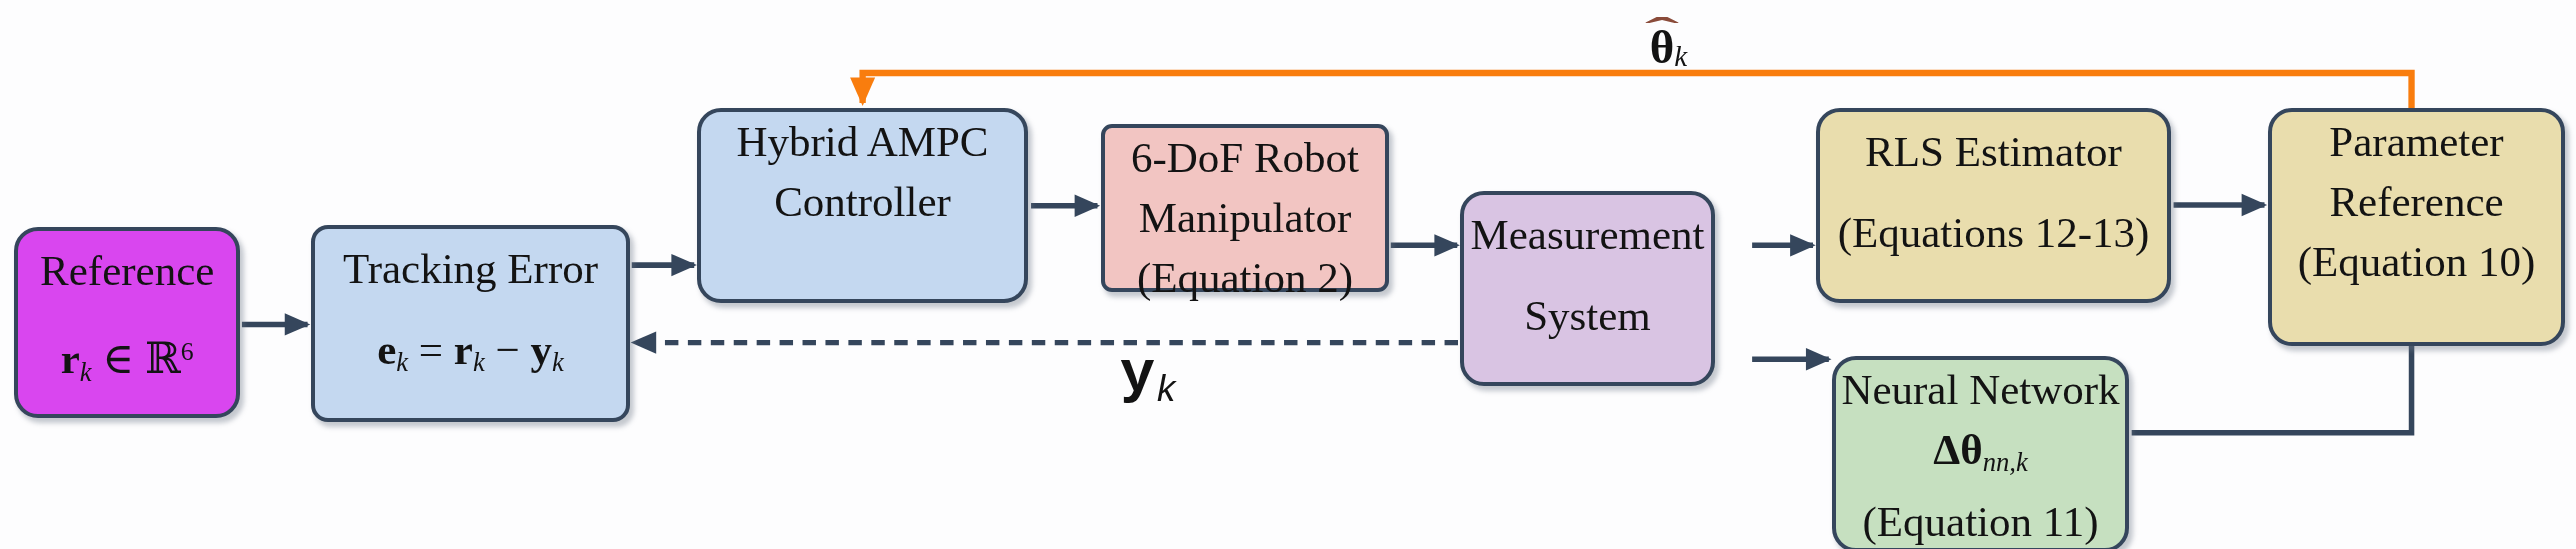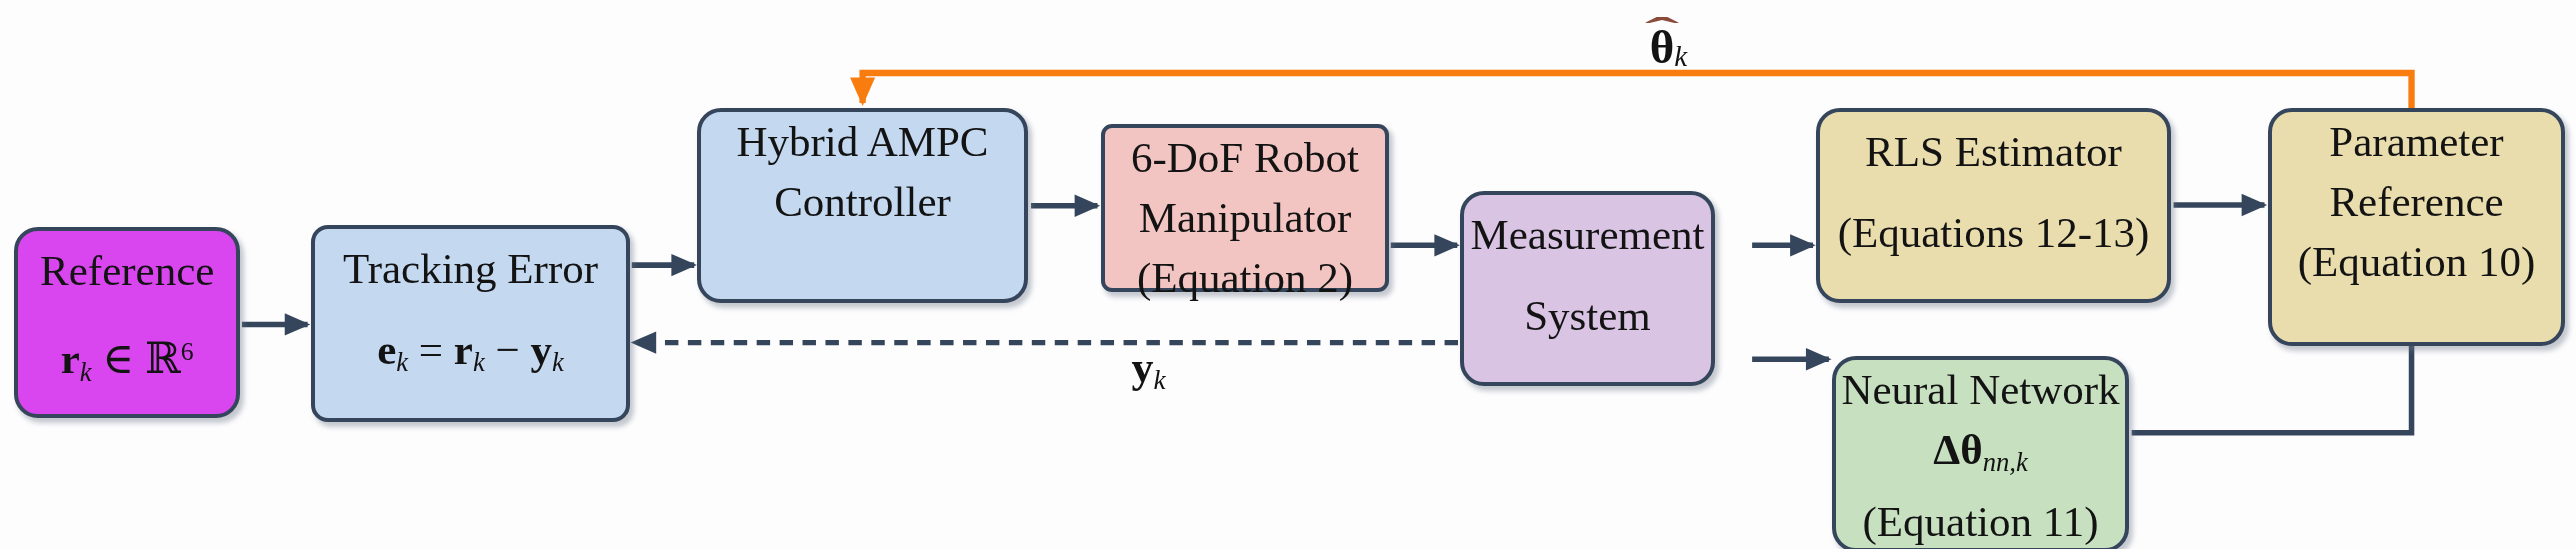--- a/index.html
+++ b/index.html
@@ -42,21 +42,21 @@
     font-size:47px;line-height:1;
   }
   .theta-base{position:relative;display:inline-block;font-weight:bold;}
   .hat{
     position:absolute;left:50%;top:-0.34em;
     transform:translateX(-50%) scaleX(2.2) scaleY(0.8);
     font-weight:bold;color:#8a4b3a;font-style:normal;
   }
   .y-label{
     position:absolute;left:1101px;top:346px;width:95px;
-    text-align:center;font-size:44px;line-height:1;
+    text-align:center;font-size:59px;line-height:1;font-family:Liberation Mono, monospace;
   }
 </style>
 </head>
 <body>
 
 <div id="canvas" style="background: rgb(253, 253, 254); color: rgb(19, 19, 19);">
 
   <svg id="connectors" viewBox="0 0 3258 695" xmlns="http://www.w3.org/2000/svg">
     <defs>
       <marker id="ah-dark" viewBox="0 0 12 12" refX="10.2" refY="6" markerWidth="40" markerHeight="34" markerUnits="userSpaceOnUse" orient="auto">

